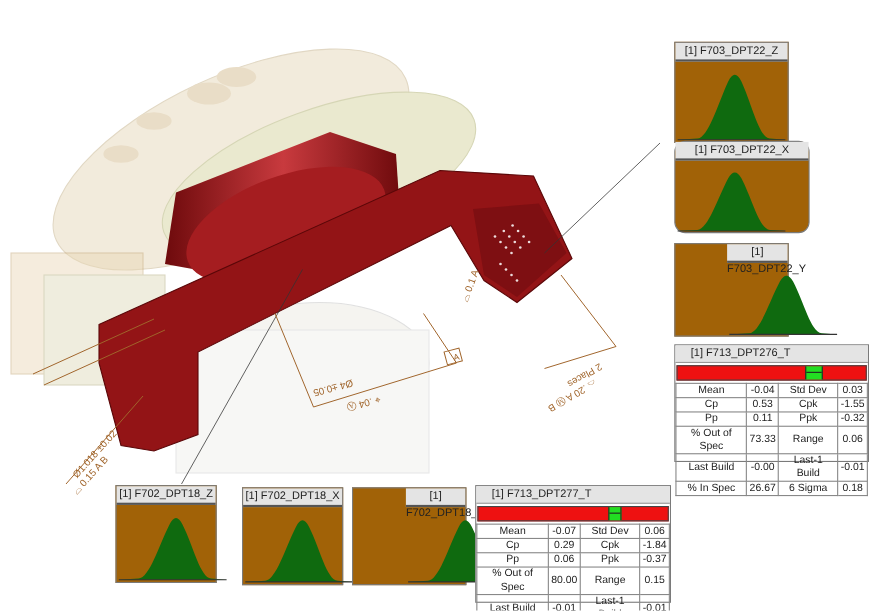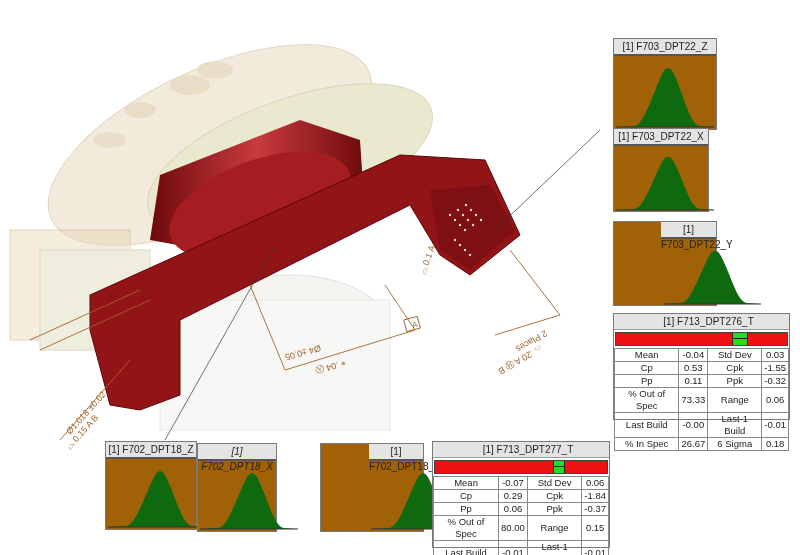--- a/index.html
+++ b/index.html
@@ -2,21 +2,21 @@
 <html><head>
 <meta charset="utf-8">
 <style>
   html,body{margin:0;padding:0;background:#fff;}
   body{width:800px;height:555px;position:relative;overflow:hidden;font-family:"Liberation Sans",sans-serif;}
   .model{position:absolute;left:0;top:0;width:610px;height:555px;}
   .panel{position:absolute;background:#a16207;border:1px solid #7a7a7a;box-sizing:border-box;}
   .panel .hdr{height:15px;background:#e4e4e4;border-bottom:2px solid #555;font-size:10px;line-height:15px;text-align:center;color:#222;}
   .panel svg.curve{display:block;}
   .tpanel{position:absolute;background:#fff;border:1px solid #7a7a7a;box-sizing:border-box;}
-  .tpanel .hdr{height:15px;background:#e4e4e4;border-bottom:1px solid #999;font-size:10px;line-height:15px;padding-left:14px;color:#222;text-align:center;}
+  .tpanel .hdr{height:15px;background:#e4e4e4;border-bottom:1px solid #999;font-size:10px;line-height:15px;padding-left:14px;color:#222;}
   .bar{height:12px;margin:2px 1px;background:#ee1111;border:1px solid #444;position:relative;}
   .bar .ind{position:absolute;top:0;width:14px;height:12px;background:#22dd22;border-left:1px solid #222;border-right:1px solid #222;}
   .bar .ind::after{content:"";position:absolute;left:0;right:0;top:5px;height:1px;background:#222;}
   table.stats{border-collapse:collapse;width:100%;font-size:9.5px;}
   table.stats td{border:1px solid #888;text-align:center;padding:0 2px;height:12px;line-height:12px;color:#222;}
 </style>
 </head>
 <body>
 
 <svg class="model" viewBox="0 0 610 555" xmlns="http://www.w3.org/2000/svg">
@@ -96,21 +96,21 @@
   </g>
 </svg>
 
 <div class="panel" style="left:613px;top:38px;width:104px;height:92px;">
   <div class="hdr">[1] F703_DPT22_Z</div>
   <svg class="curve" width="102" height="74" viewBox="0 0 102 74">
       <path d="M2,71 L20,70 C30,69 38,40 48,18 C52,10 56,10 60,18 C70,40 76,69 86,70 L100,71 Z" fill="#0f6a0f"></path>
       <line x1="2" y1="71" x2="100" y2="71" stroke="#333"></line>
     </svg>
 </div>
-<div class="panel" style="left:613px;top:128px;width:96px;height:84px;">
+<div class="panel" style="left:613px;top:128px;width:123px;height:84px;border-radius:10px;">
   <div class="hdr">[1] F703_DPT22_X</div>
   <svg class="curve" width="102" height="66" viewBox="0 0 102 66">
       <path d="M2,64 L20,63 C30,62 38,35 48,16 C52,9 56,9 60,16 C70,35 76,62 86,63 L100,64 Z" fill="#0f6a0f"></path>
       <line x1="2" y1="64" x2="100" y2="64" stroke="#333"></line>
     </svg>
 </div>
 <div class="panel" style="left:613px;top:221px;width:104px;height:85px;padding-left:47px;">
   <div class="hdr">[1] F703_DPT22_Y</div>
   <svg class="curve" width="102" height="67" viewBox="0 0 102 67">
       <path d="M2,65 L20,64 C30,63 38,36 48,17 C52,10 56,10 60,17 C70,36 76,63 86,64 L100,65 Z" fill="#0f6a0f"></path>
@@ -165,21 +165,21 @@
     </table>
 </div>
 
 <div class="panel" style="left:105px;top:441px;width:92px;height:89px;">
   <div class="hdr">[1] F702_DPT18_Z</div>
   <svg class="curve" width="102" height="71" viewBox="0 0 102 71">
       <path d="M2,68 L20,67 C30,66 38,38 48,18 C52,10 56,10 60,18 C70,38 76,66 86,67 L100,68 Z" fill="#0f6a0f"></path>
       <line x1="2" y1="68" x2="100" y2="68" stroke="#333"></line>
     </svg>
 </div>
-<div class="panel" style="left:197px;top:443px;width:80px;height:89px;font-style:italic;">
+<div class="panel" style="left:220px;top:443px;width:92px;height:89px;">
   <div class="hdr">[1] F702_DPT18_X</div>
   <svg class="curve" width="102" height="71" viewBox="0 0 102 71">
       <path d="M2,68 L20,67 C30,66 38,38 48,18 C52,10 56,10 60,18 C70,38 76,66 86,67 L100,68 Z" fill="#0f6a0f"></path>
       <line x1="2" y1="68" x2="100" y2="68" stroke="#333"></line>
     </svg>
 </div>
 <div class="panel" style="left:320px;top:443px;width:104px;height:89px;padding-left:48px;">
   <div class="hdr">[1] F702_DPT18_Y</div>
   <svg class="curve" width="102" height="71" viewBox="0 0 102 71">
       <path d="M2,68 L20,67 C30,66 38,38 48,18 C52,10 56,10 60,18 C70,38 76,66 86,67 L100,68 Z" fill="#0f6a0f"></path>

